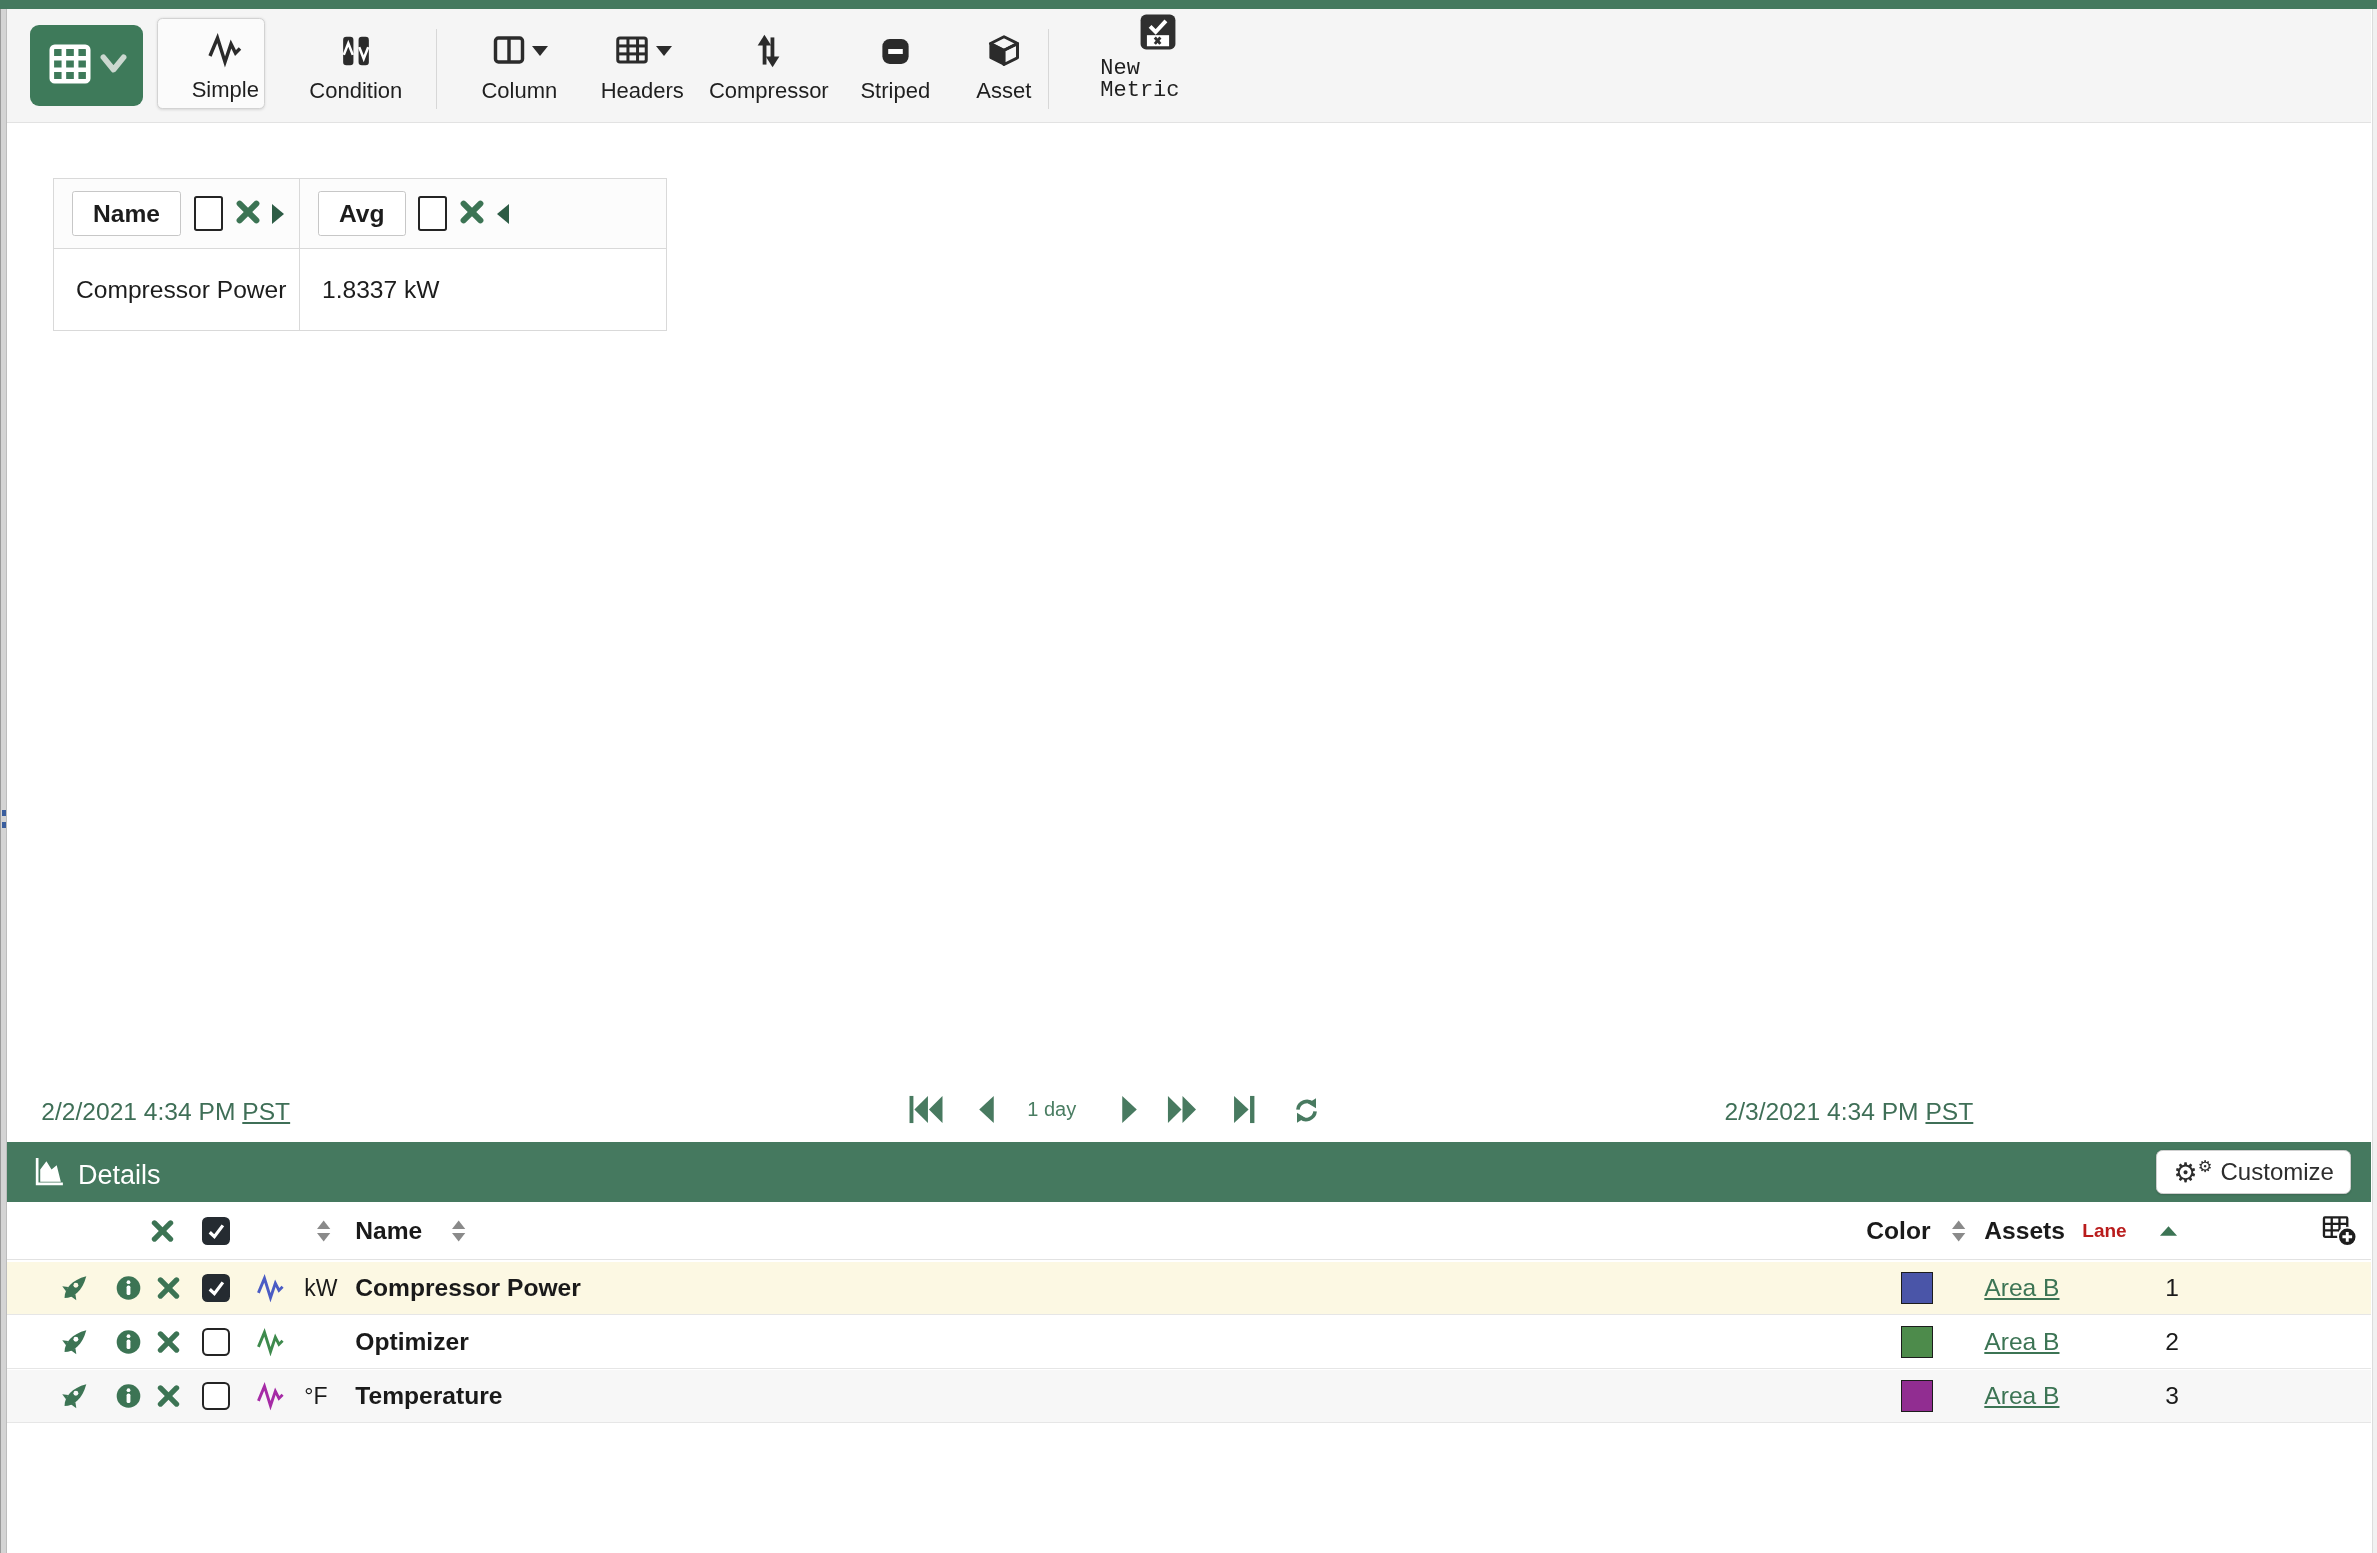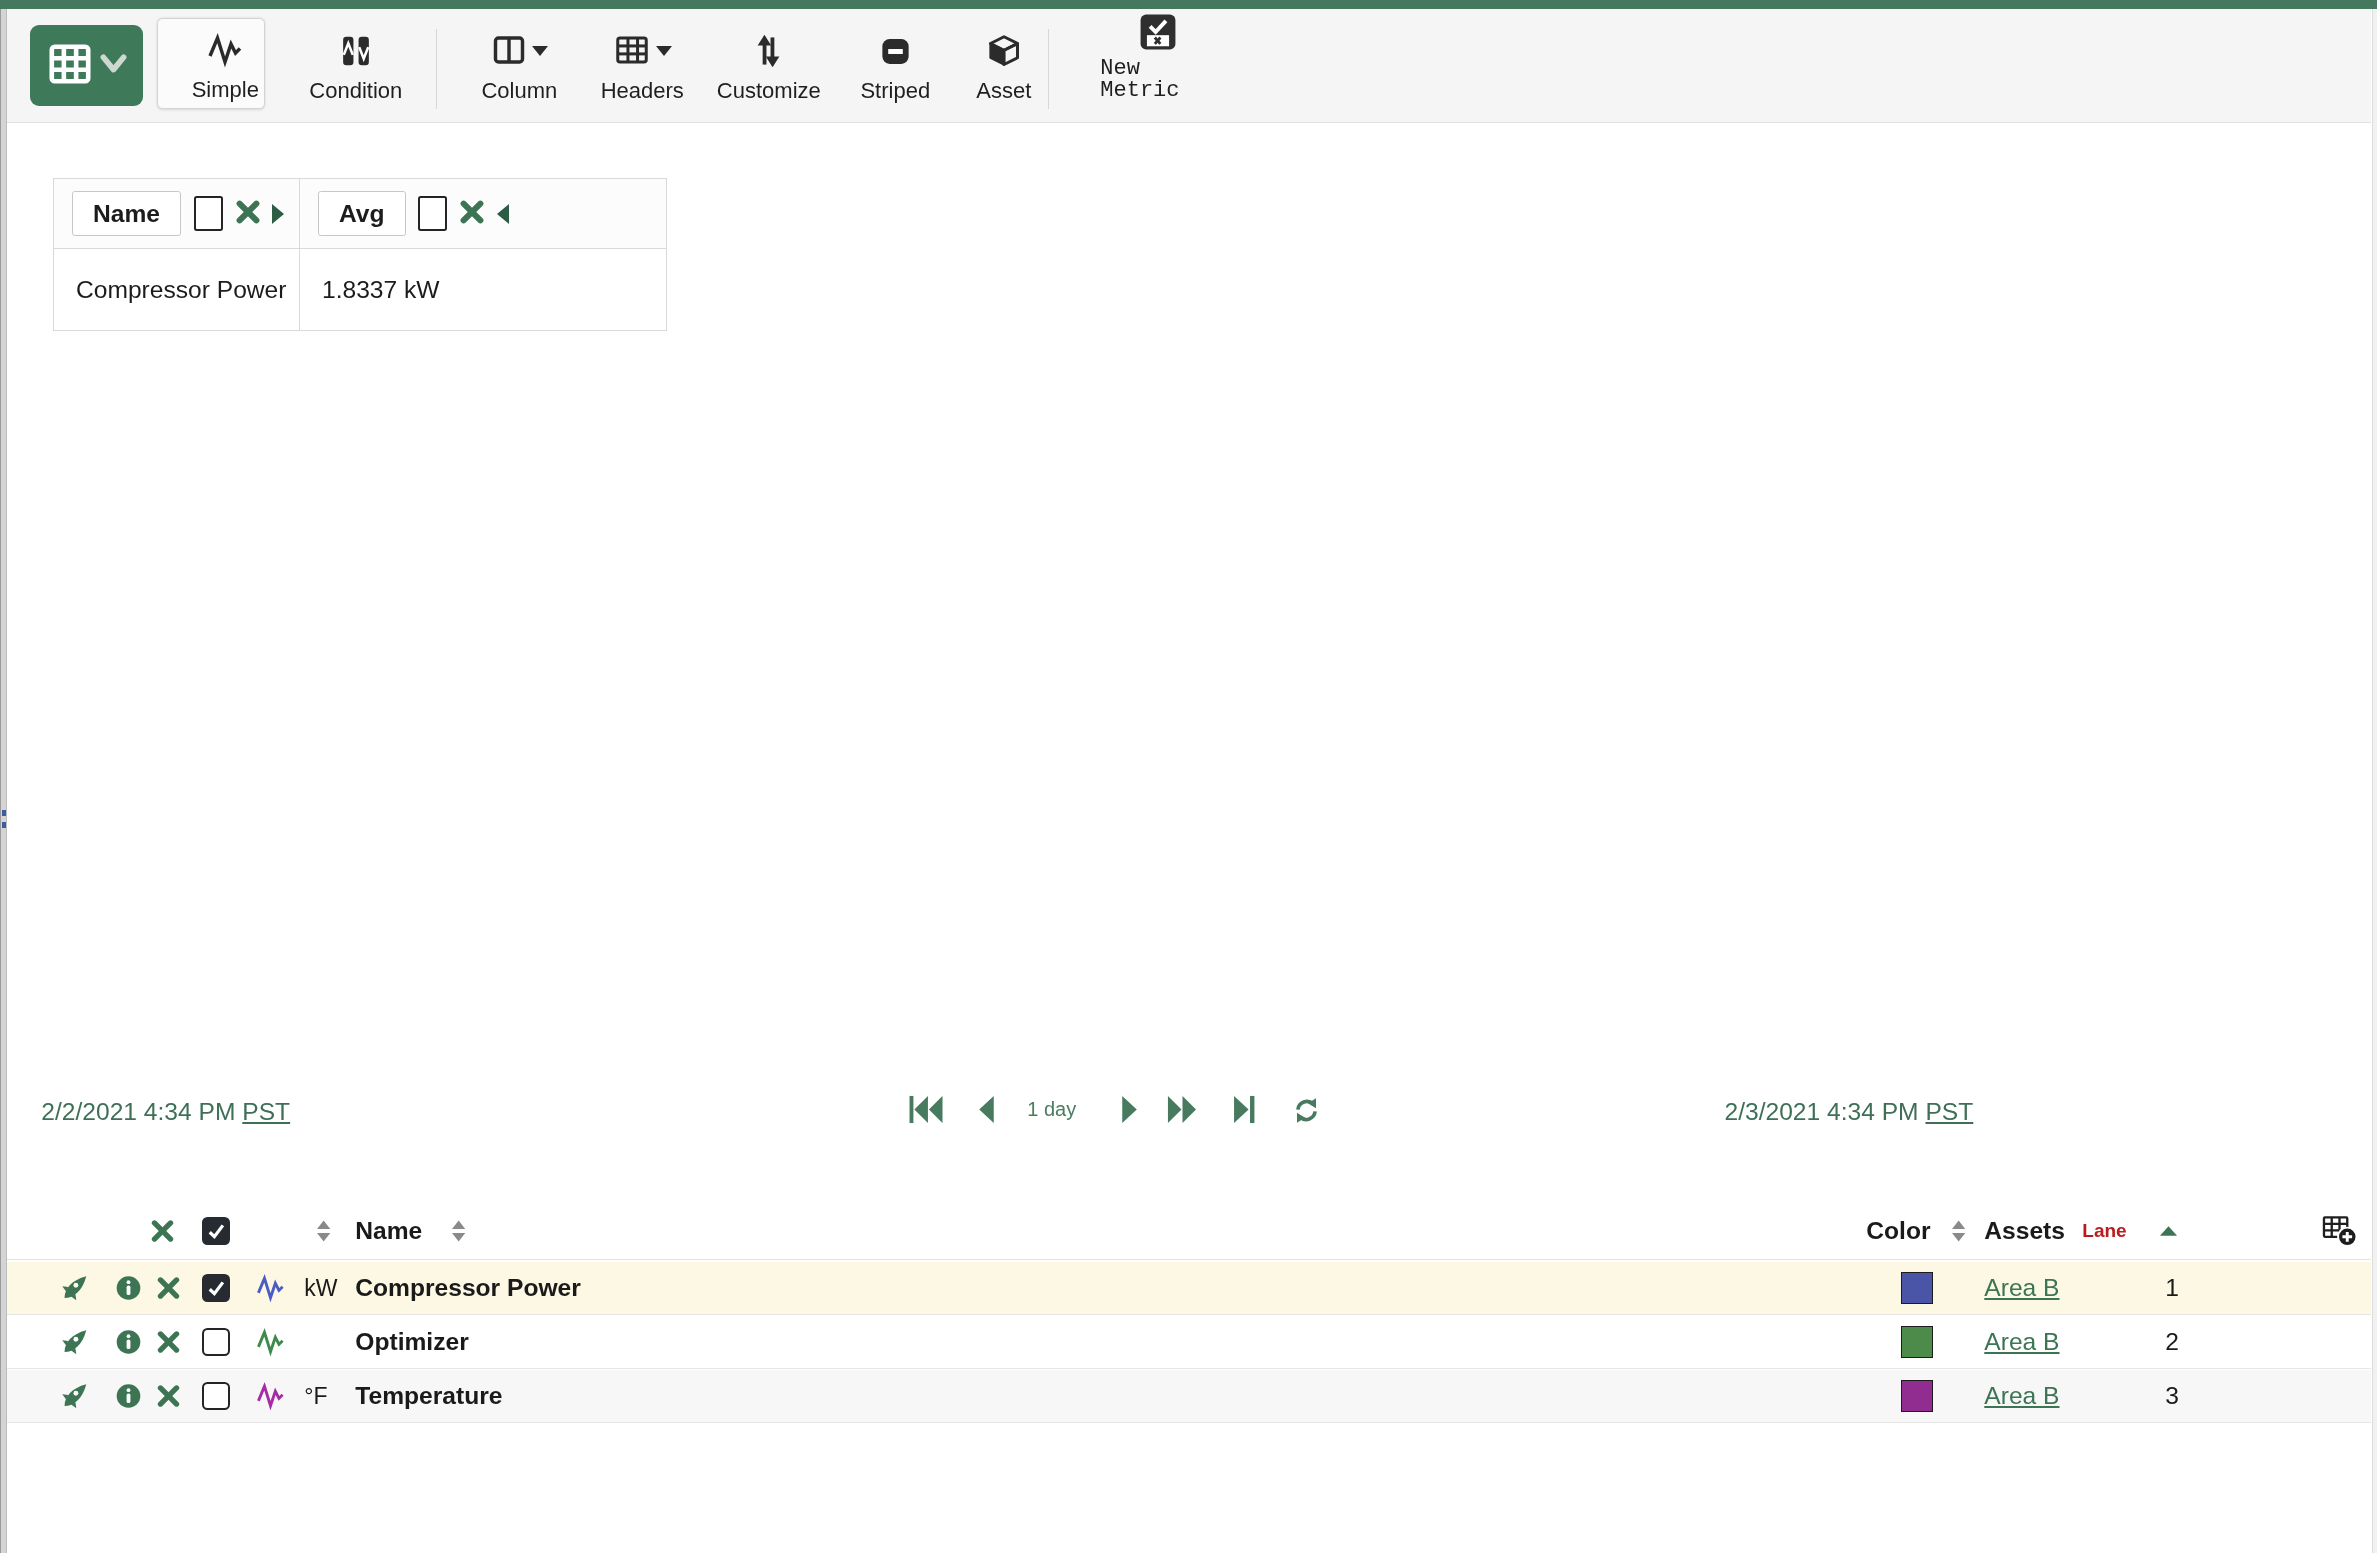--- a/index.html
+++ b/index.html
@@ -156,21 +156,21 @@
       <span class="icon-slot">
         <svg width="33" height="38" viewBox="0 0 24 28">
             <g fill="#2b2b2b">
           <rect x="7.7" y="8" width="2.8" height="16"></rect>
               <polygon points="9,2 4,10 14,10"></polygon>
           <rect x="13.5" y="4" width="2.8" height="16"></rect>
               <polygon points="15,26 10,18 20,18"></polygon>
         </g>
           </svg>
       </span>
-      <span class="lbl">Customize</span>
+      <span class="lbl">Compressor</span>
     </div>
 
     <div class="tool-btn" style="left:825px; width:98px;">
       <span class="icon-slot">
         <svg width="35" height="35" viewBox="0 0 24 24">
           <rect x="3" y="3.5" width="18" height="17" rx="5" fill="#2b2b2b"></rect>
           <rect x="7" y="10.3" width="10" height="3.4" fill="#fff"></rect>
         </svg>
       </span>
       <span class="lbl">Striped</span>
@@ -288,20 +288,35 @@
         <polygon points="5.5,29.5 5.5,18.5 14.5,24" fill="currentColor"></polygon>
       </svg>
     </span>
 
     <div class="date" style="right:38px;">
       <span>2/3/2021 4:34 PM</span>
       <span class="tz">PST</span>
     </div>
   </div>
 
+  <div class="details-bar">
+    <div class="details-title">
+      <span>
+        <svg width="35" height="35" viewBox="0 0 34 34">
+          <path d="M5 4 V29 H30" fill="none" stroke="#fff" stroke-width="2.6"></path>
+          <path d="M8 27 V15 L14 7 L19 15 L24 11 L28 27 Z" fill="#fff"></path>
+        </svg>
+      </span>
+      <span>Details</span>
+    </div>
+    <div class="customize-btn">
+      <span class="gear-glyph">⚙<span style="font-size:16.4px; vertical-align:super;">⚙</span></span>
+      <span>Customize</span>
+    </div>
+  </div>
 
   <div class="dt-row dt-head">
     <span class="cellabs" style="left:144px;">
       <svg width="23" height="23" viewBox="0 0 20 20">
           <g stroke="#3c7454" stroke-width="4.6" stroke-linecap="round">
             <line x1="3" y1="3" x2="17" y2="17"></line>
             <line x1="17" y1="3" x2="3" y2="17"></line>
           </g>
         </svg>
     </span>

